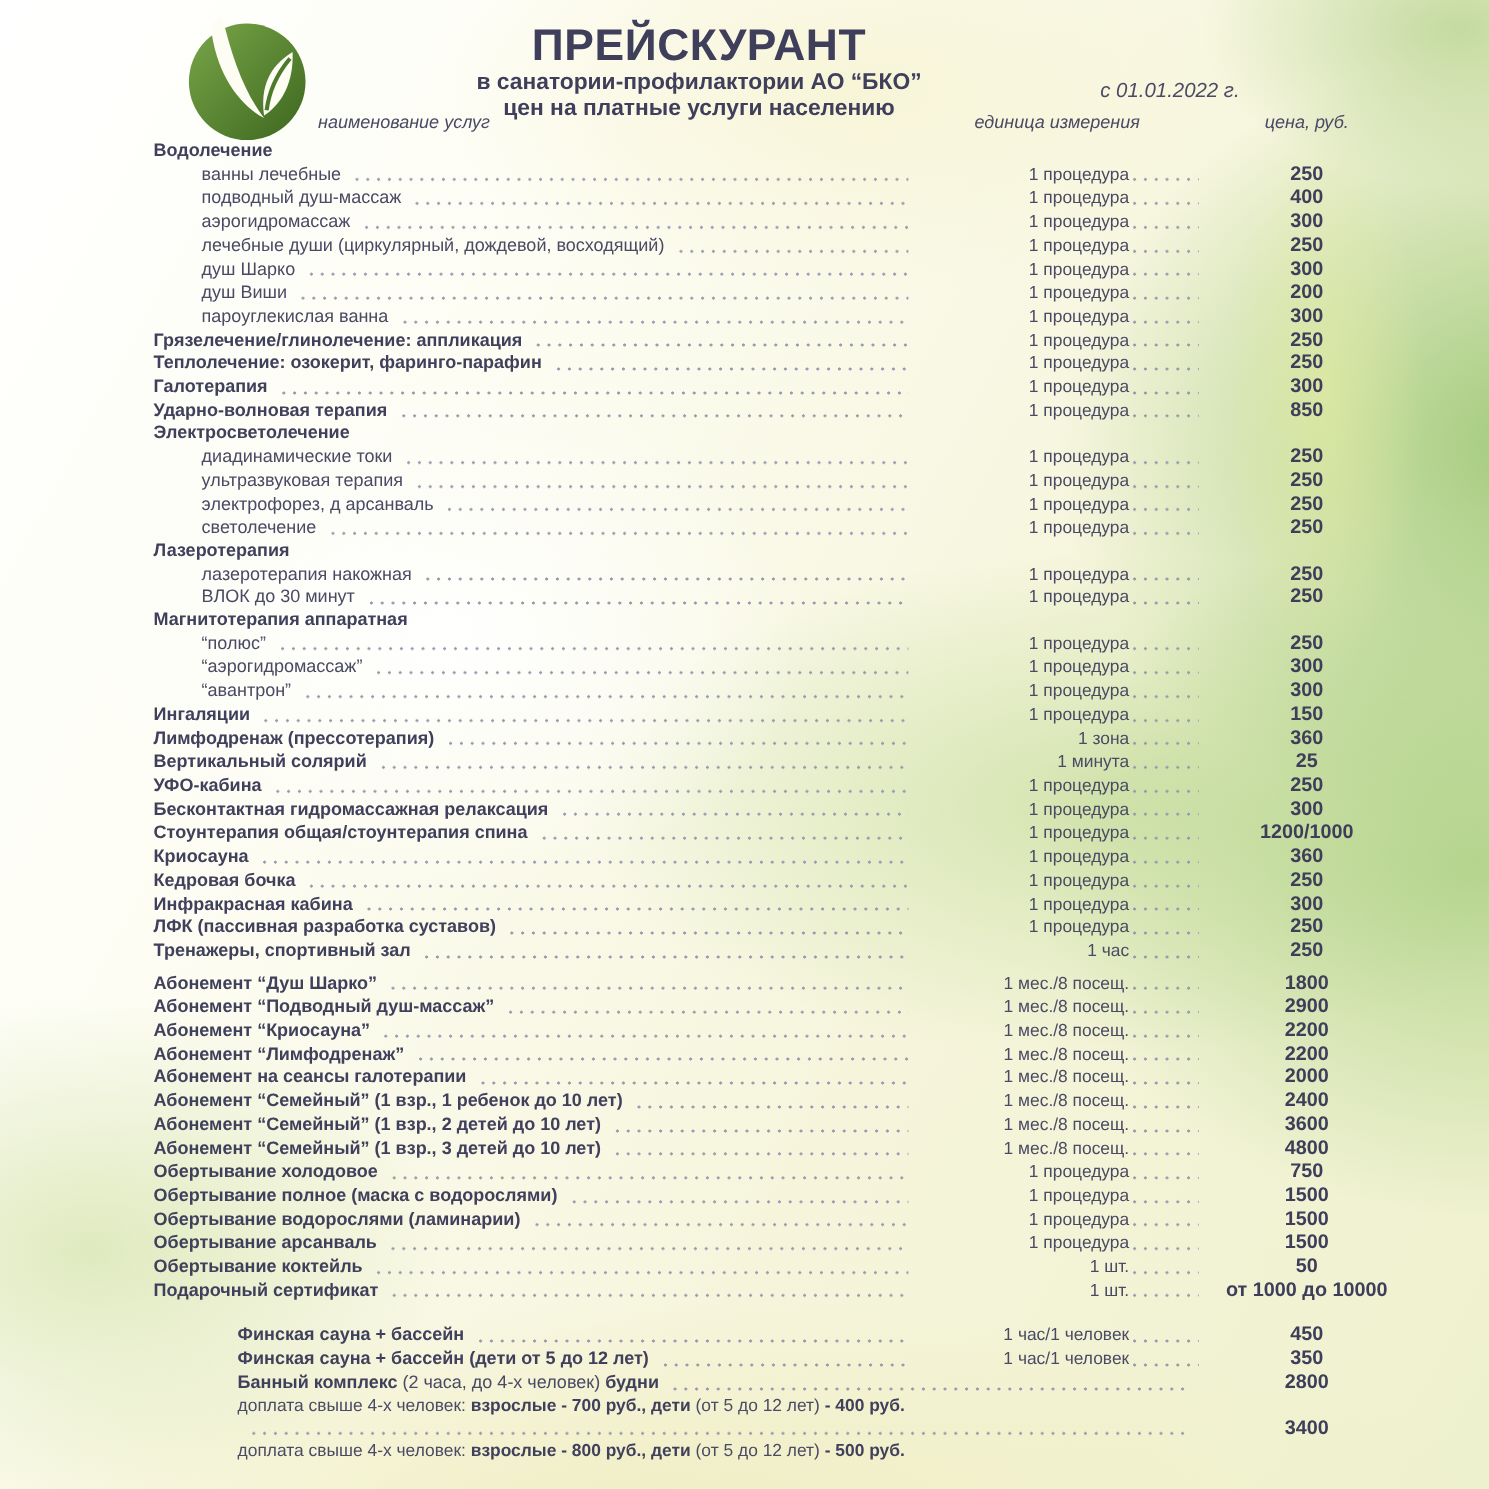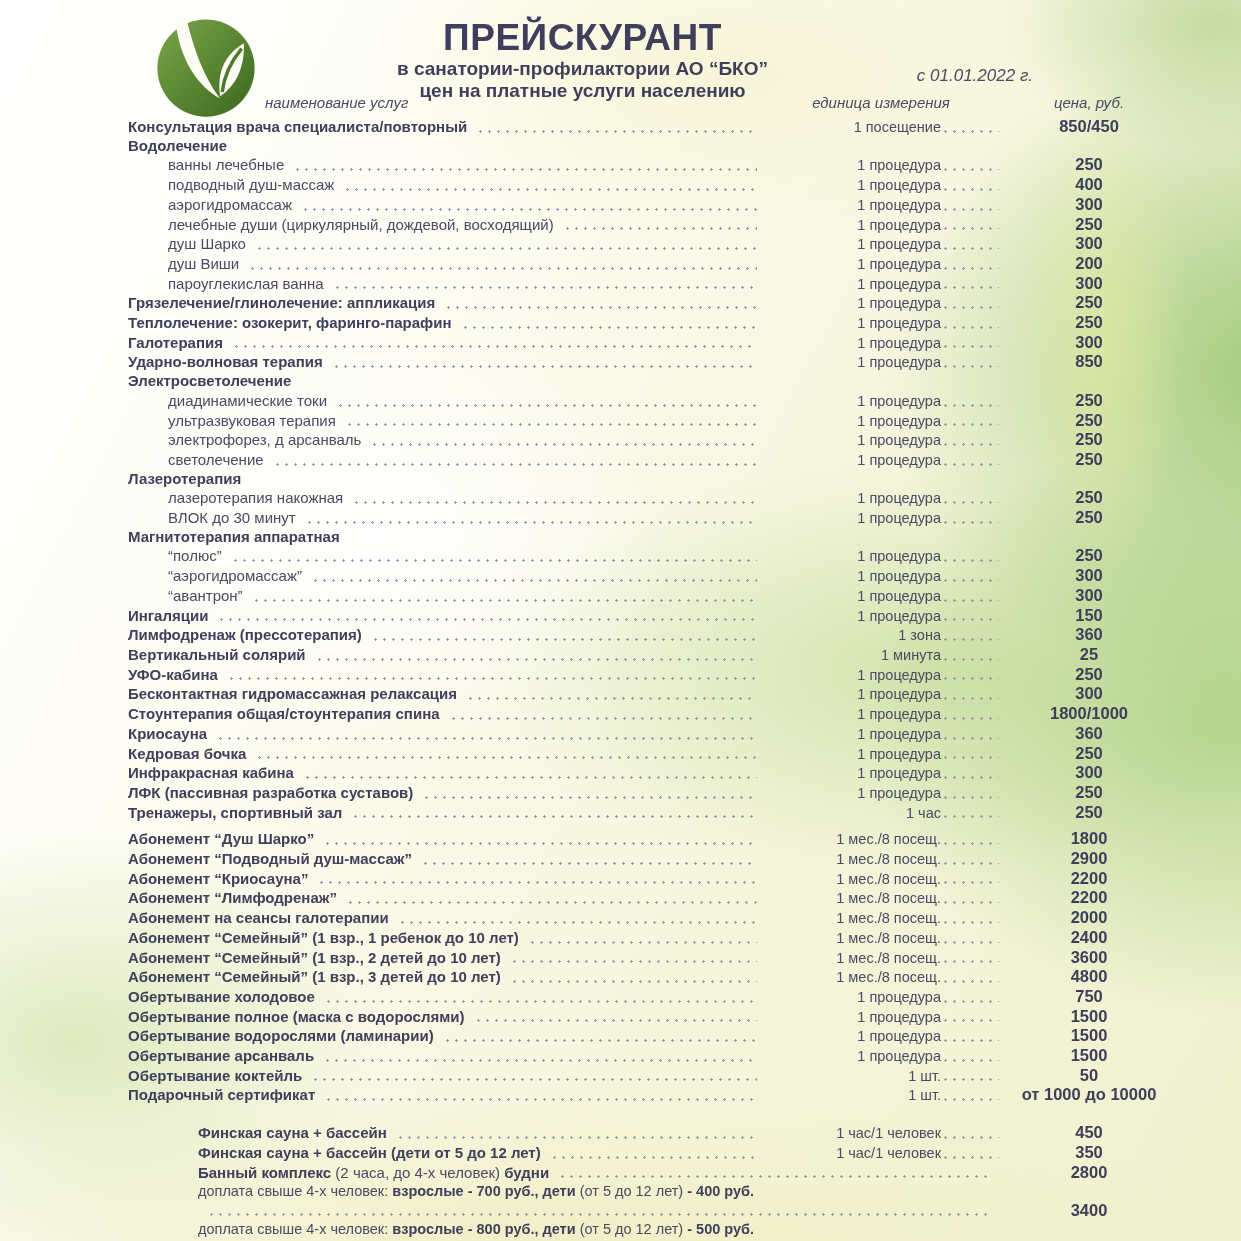--- a/index.html
+++ b/index.html
@@ -74,27 +74,20 @@
   <div class="date">с 01.01.2022 г.</div>
 
   <div class="colheads">
     <div class="ch-name">наименование услуг</div>
     <div class="ch-unit">единица измерения</div>
     <div class="ch-price">цена, руб.</div>
   </div>
 
   <div class="content" id="rows">
       <div class="row i0">
-        <span class="name b">Консультация врача специалиста/повторный</span>
-        <div class="leader"></div>
-        <span class="unit">1 посещение</span>
-        <div class="leader2"></div>
-        <span class="price">850/450</span>
-      </div>
-      <div class="row i0">
         <span class="name b">Водолечение</span>
       </div>
       <div class="row i1">
         <span class="name">ванны лечебные</span>
         <div class="leader"></div>
         <span class="unit">1 процедура</span>
         <div class="leader2"></div>
         <span class="price">250</span>
       </div>
       <div class="row i1">
@@ -272,21 +265,21 @@
         <div class="leader"></div>
         <span class="unit">1 процедура</span>
         <div class="leader2"></div>
         <span class="price">300</span>
       </div>
       <div class="row i0">
         <span class="name b">Стоунтерапия общая/стоунтерапия спина</span>
         <div class="leader"></div>
         <span class="unit">1 процедура</span>
         <div class="leader2"></div>
-        <span class="price">1800/1000</span>
+        <span class="price">1200/1000</span>
       </div>
       <div class="row i0">
         <span class="name b">Криосауна</span>
         <div class="leader"></div>
         <span class="unit">1 процедура</span>
         <div class="leader2"></div>
         <span class="price">360</span>
       </div>
       <div class="row i0">
         <span class="name b">Кедровая бочка</span>

